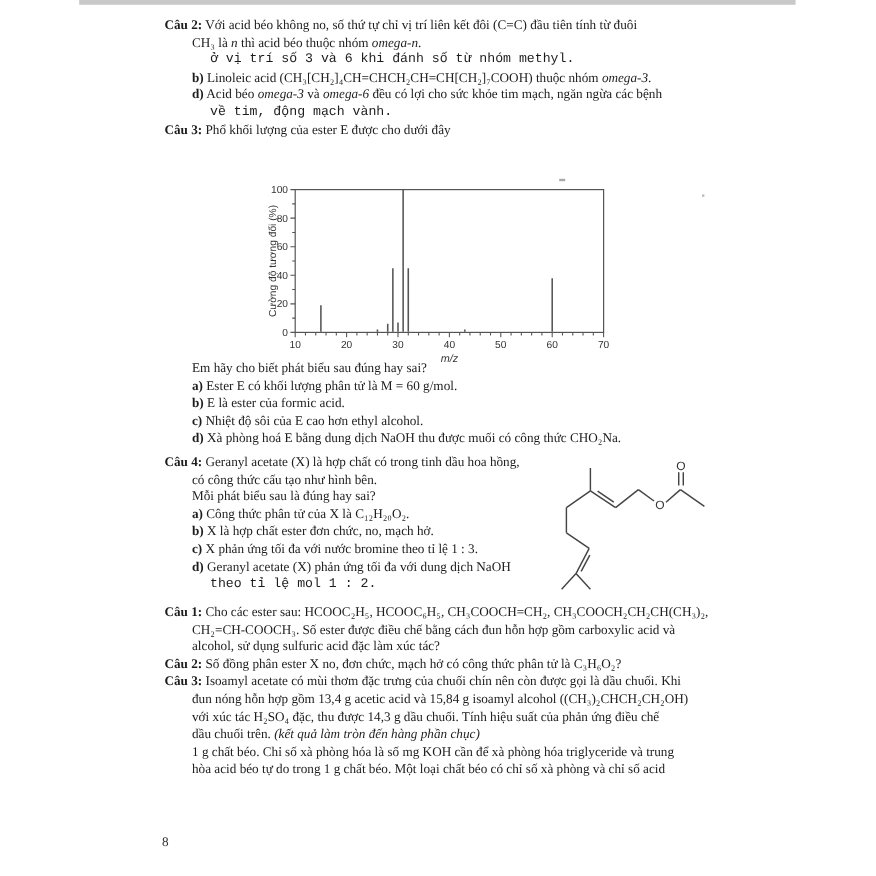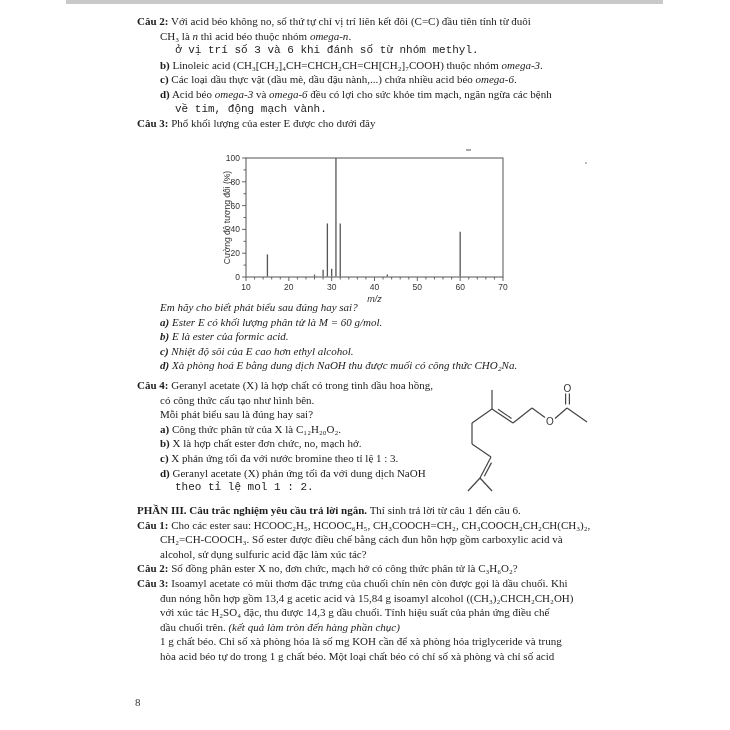--- a/index.html
+++ b/index.html
@@ -6,42 +6,41 @@
   #page{position:relative;width:730px;height:730px;background:#ffffff;overflow:hidden;
         font-family:"Liberation Serif","DejaVu Serif","DejaVu Sans",serif;color:#1c1c1c;}
   .scan-strip{position:absolute;left:66px;top:0;width:597px;height:4px;background:#c9c9c9;}
   .artifact1{position:absolute;left:466px;top:149px;width:5px;height:2px;background:#a9a9a9;}
   .artifact2{position:absolute;left:585px;top:162px;width:2px;height:2px;background:#bbb;}
   .tblock{position:absolute;left:137px;width:500px;font-size:11px;}
   .line{line-height:14.6px;white-space:nowrap;}
   .line.c,.line.s{margin-left:23px;}
   .line.sc{margin-left:38px;font-family:Liberation Mono, monospace;}
   #blk-cau2{top:14px;}
-  #blk-cau3s{top:300px;font-style:italic;}
+  #blk-cau3s{top:300px;}
   #blk-cau4{top:378px;width:340px;}
   #blk-part3{top:503px;}
   #chart{position:absolute;left:210px;top:150px;}
   #structure{position:absolute;left:450px;top:380px;}
   #pagenum{position:absolute;left:135px;top:696px;font-size:11px;color:#333;}
   svg text{font-family:"Liberation Sans","DejaVu Sans",sans-serif;}
 </style>
 </head>
 <body>
 
 <div id="page">
   <div class="scan-strip"></div>
   <div class="artifact1"></div>
   <div class="artifact2"></div>
 
   <div class="tblock" id="blk-cau2">
       <div class="line q"><b>Câu 2:</b> Với acid béo không no, số thứ tự chỉ vị trí liên kết đôi (C=C) đầu tiên tính từ đuôi</div>
       <div class="line c">CH₃ là <i>n</i> thì acid béo thuộc nhóm <i>omega-n</i>.</div>
       <div class="line sc">ở vị trí số 3 và 6 khi đánh số từ nhóm methyl.</div>
       <div class="line s"><b>b)</b> Linoleic acid (CH₃[CH₂]₄CH=CHCH₂CH=CH[CH₂]₇COOH) thuộc nhóm <i>omega-3</i>.</div>
-      <div class="line s"><b>c)</b> Các loại dầu thực vật (dầu mè, dầu đậu nành,...) chứa nhiều acid béo <i>omega-6</i>.</div>
       <div class="line s"><b>d)</b> Acid béo <i>omega-3</i> và <i>omega-6</i> đều có lợi cho sức khỏe tim mạch, ngăn ngừa các bệnh</div>
       <div class="line sc">về tim, động mạch vành.</div>
       <div class="line q"><b>Câu 3:</b> Phổ khối lượng của ester E được cho dưới đây</div>
     </div>
 
   <svg id="chart" width="320" height="152">
       <rect x="36" y="8" width="257" height="119" fill="none" stroke="#555555" stroke-width="1"></rect>
       <line x1="36" y1="127" x2="36" y2="131" stroke="#555555" stroke-width="0.9"></line>
       <line x1="44.56666666666666" y1="127" x2="44.56666666666666" y2="129.5" stroke="#555555" stroke-width="0.9"></line>
       <line x1="53.13333333333333" y1="127" x2="53.13333333333333" y2="129.5" stroke="#555555" stroke-width="0.9"></line>
@@ -146,21 +145,20 @@
       <line x1="41" y1="77" x2="30" y2="98"></line>
       <line x1="41.5" y1="82.6" x2="34.3" y2="96.2"></line>
       <line x1="30" y1="98" x2="18" y2="111"></line>
       <line x1="30" y1="98" x2="42" y2="111"></line>
     </g>
     <text x="100" y="44.5" font-size="10" fill="#333" text-anchor="middle">O</text>
     <text x="117.5" y="11.5" font-size="10" fill="#333" text-anchor="middle">O</text>
   </svg>
 
   <div class="tblock" id="blk-part3">
-      <div class="line q"><b>PHẦN III. Câu trắc nghiệm yêu cầu trả lời ngắn.</b> Thí sinh trả lời từ câu 1 đến câu 6.</div>
       <div class="line q"><b>Câu 1:</b> Cho các ester sau: HCOOC₂H₅, HCOOC₆H₅, CH₃COOCH=CH₂, CH₃COOCH₂CH₂CH(CH₃)₂,</div>
       <div class="line c">CH₂=CH-COOCH₃. Số ester được điều chế bằng cách đun hỗn hợp gồm carboxylic acid và</div>
       <div class="line c">alcohol, sử dụng sulfuric acid đặc làm xúc tác?</div>
       <div class="line q"><b>Câu 2:</b> Số đồng phân ester X no, đơn chức, mạch hở có công thức phân tử là C₃H₆O₂?</div>
       <div class="line q"><b>Câu 3:</b> Isoamyl acetate có mùi thơm đặc trưng của chuối chín nên còn được gọi là dầu chuối. Khi</div>
       <div class="line c">đun nóng hỗn hợp gồm 13,4 g acetic acid và 15,84 g isoamyl alcohol ((CH₃)₂CHCH₂CH₂OH)</div>
       <div class="line c">với xúc tác H₂SO₄ đặc, thu được 14,3 g dầu chuối. Tính hiệu suất của phản ứng điều chế</div>
       <div class="line c">dầu chuối trên. <i>(kết quả làm tròn đến hàng phần chục)</i></div>
       <div class="line c">1 g chất béo. Chỉ số xà phòng hóa là số mg KOH cần để xà phòng hóa triglyceride và trung</div>
       <div class="line c">hòa acid béo tự do trong 1 g chất béo. Một loại chất béo có chỉ số xà phòng và chỉ số acid</div>

